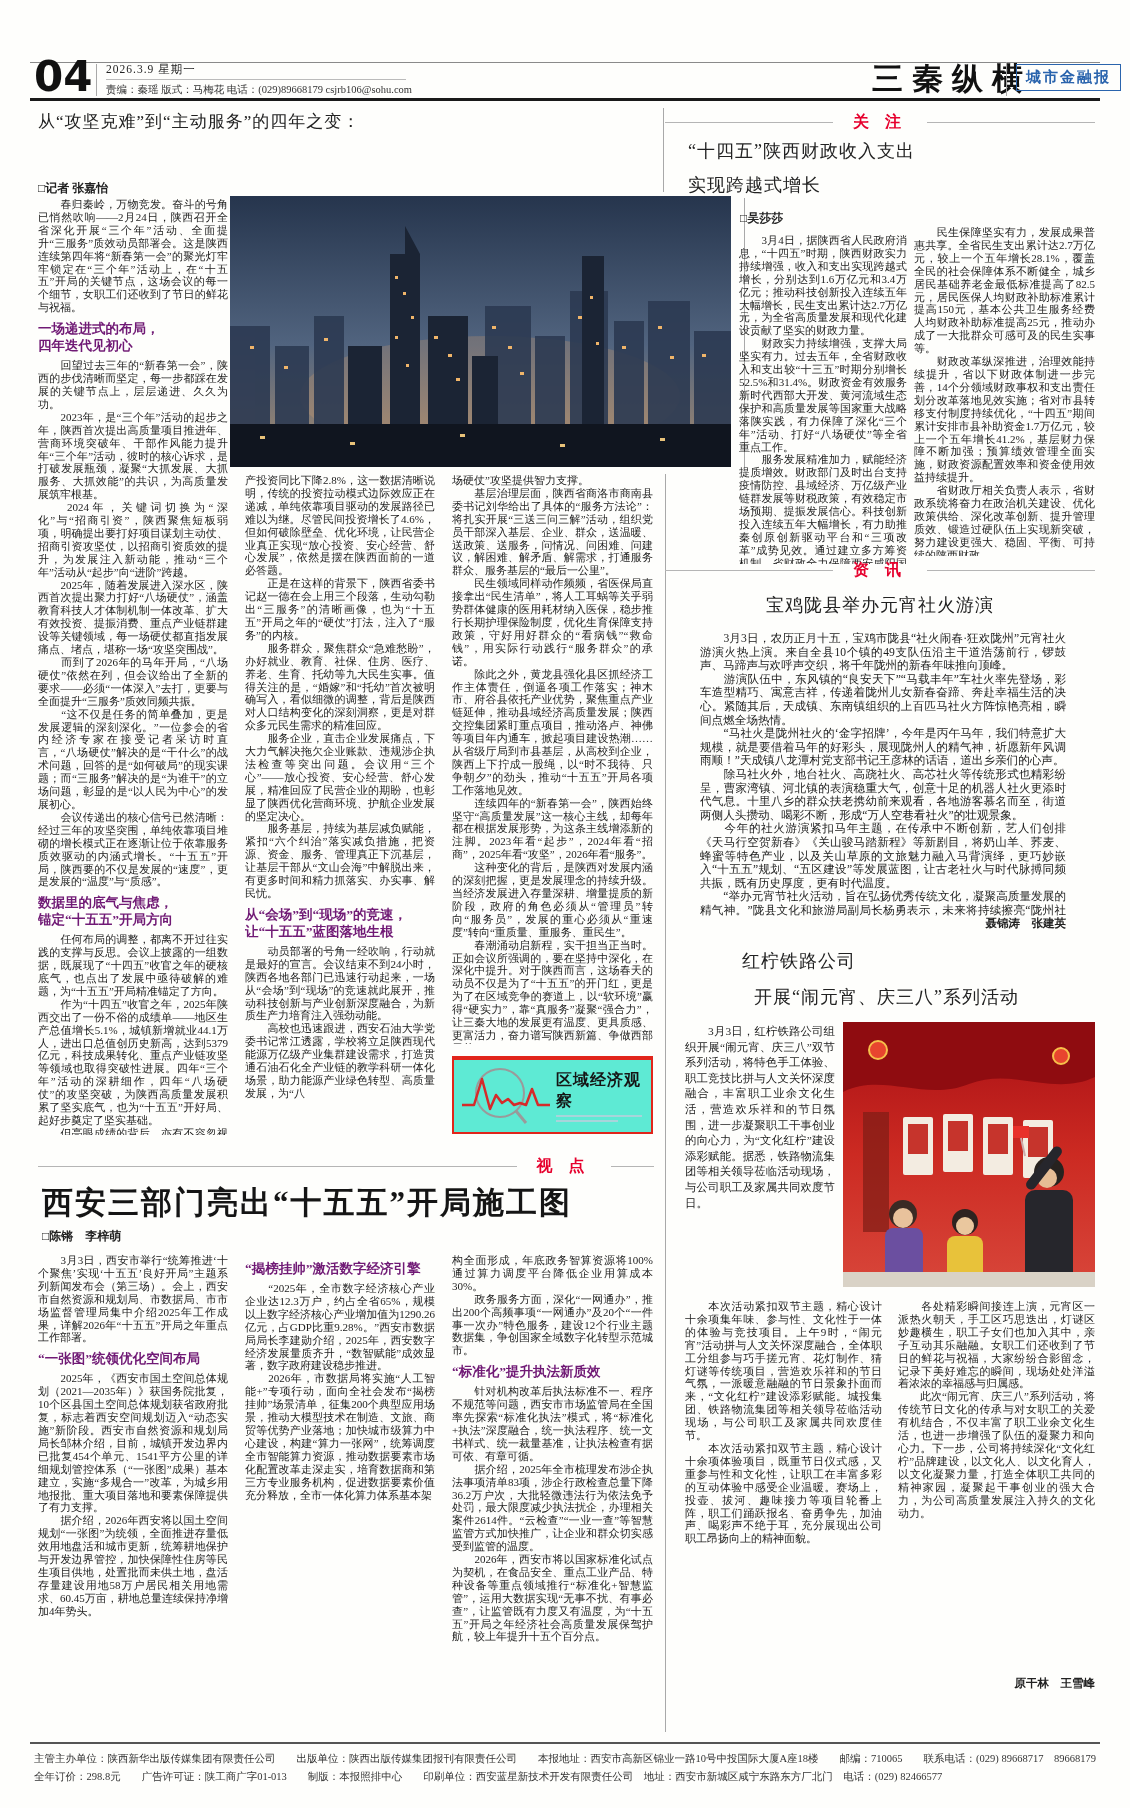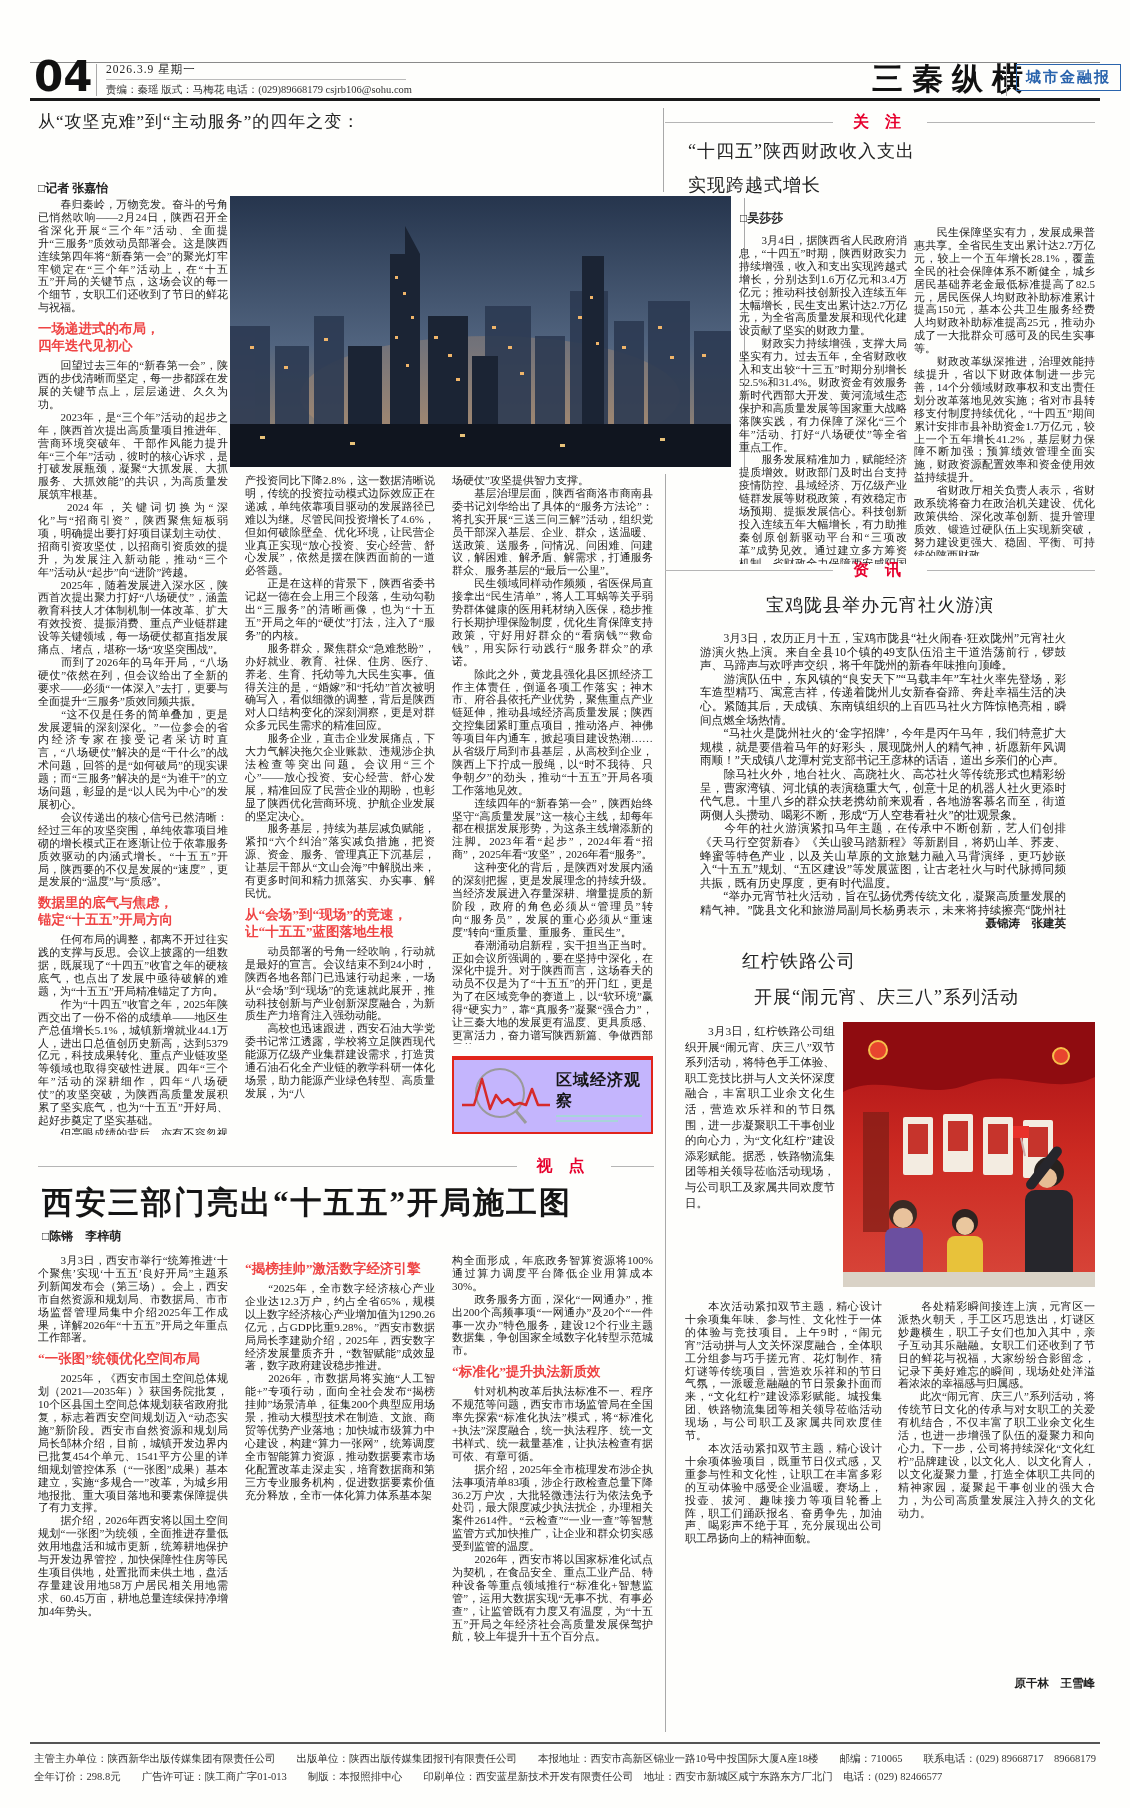--- a/index.html
+++ b/index.html
@@ -18,35 +18,35 @@
   .paper-badge{border:1.5px solid #2a64ad;color:#2a64ad;font-weight:bold;font-size:15px;
                padding:3px 9px;letter-spacing:2px;}
 
   
   .kicker{font-size:17px;color:#222;letter-spacing:1px;}
   .main-hl{font-family:"Liberation Sans","DejaVu Sans",sans-serif;font-weight:900;font-size:37px;
            letter-spacing:1px;color:#0d0d0d;white-space:nowrap;}
   .byline{font-size:12px;font-weight:bold;color:#222;}
   .body{font-size:11px;line-height:12.9px;text-align:justify;white-space:pre-line;overflow:hidden;}
   .body-wide{font-size:11.6px;line-height:13.6px;}
-  .subhead{font-size:13.5px;font-weight:bold;color:#ef4444;line-height:17px;margin:6px 0 5px 0;white-space:pre-line;}
+  .subhead{font-size:13.5px;font-weight:bold;color:#701a75;line-height:17px;margin:6px 0 5px 0;white-space:pre-line;}
   .colbox{position:absolute;overflow:hidden;}
 
   .label-row{position:absolute;display:flex;align-items:center;gap:8px;}
   .label-row .ln{flex:1;height:1px;background:#b5b5b5;}
   .label-row .lt{color:#e6002d;font-weight:bold;font-size:16px;letter-spacing:6px;padding:0 12px;white-space:nowrap;}
   .label-row .ln.l-big{flex:11;}
   .label-row .ln.l-small{flex:1;}
 
   .sub-hl{font-size:18px;color:#222;letter-spacing:1px;line-height:34px;white-space:nowrap;}
   .vp-hl{font-size:31px;font-weight:bold;color:#151515;letter-spacing:2px;white-space:nowrap;}
   .byline-end{font-size:11.5px;font-weight:bold;text-align:right;color:#222;}
 
   
-  .obs-box{position:absolute;border:2px solid #e1251b;border-top-width:4px;background:#c4b5fd;
+  .obs-box{position:absolute;border:2px solid #e1251b;border-top-width:4px;background:#5eead4;
            display:flex;align-items:center;padding:4px 6px;box-sizing:border-box;}
   .obs-title{font-size:16px;font-weight:bold;color:#151515;letter-spacing:1px;}
   .obs-bar{height:2px;background:#a8d4da;margin-top:3px;}
 
   .photo{position:absolute;overflow:hidden;background:#223;}
   .footer-line{font-size:10.5px;color:#333;white-space:nowrap;}
 </style>
 </head>
 <body>
 

